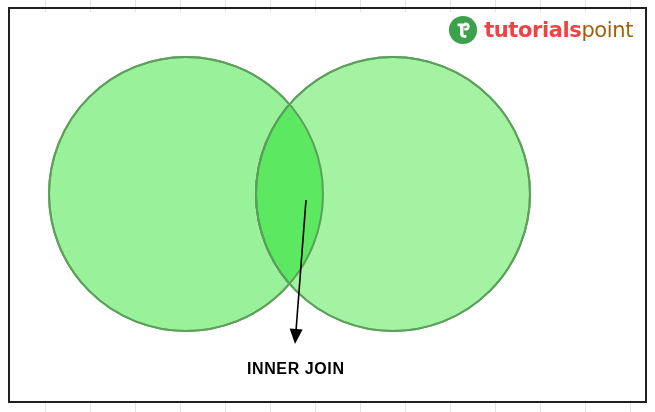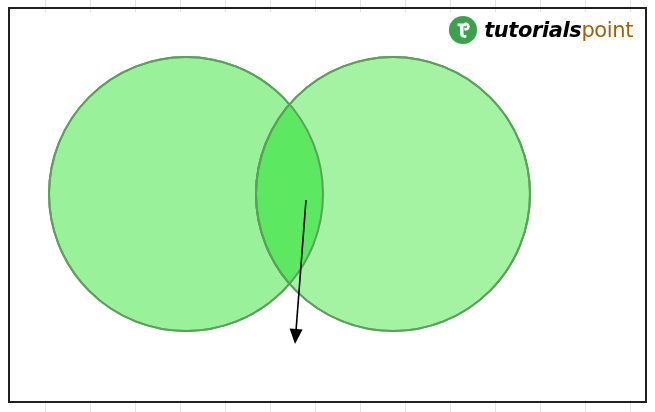--- a/index.html
+++ b/index.html
@@ -151,28 +151,29 @@
       <circle id="circle-inter" cx="393" cy="194" r="137" fill="#5ce860" stroke="#4f9a50" stroke-width="2"></circle>
     </g>
 
     <circle cx="186" cy="194" r="137" fill="none" stroke="#5ca05c" stroke-width="2"></circle>
     <circle cx="393" cy="194" r="137" fill="none" stroke="#5ca05c" stroke-width="2"></circle>
 
     <line id="arrow-line" x1="306" y1="200" x2="295.99017080454814" y2="331.03776401318737" stroke="#000000" stroke-width="1.6"></line>
     <polygon id="arrow-head" points="289.66138678107234,328.54848845909595 302.62362276788497,329.5386592636441 295,344" fill="#000000"></polygon>
   </svg>
 
+  <div class="caption" style="color: rgb(0, 0, 0);">INNER JOIN</div>
 
   <div class="logo">
     <svg class="logo-mark" viewBox="0 0 32 32">
       <circle cx="16" cy="16" r="15" fill="#3ba14a"></circle>
       <path d="M10.2 9.0 h9.4 v2.9 h-3.1 v8.0 c0 1.0 0.5 1.5 1.4 1.5 h1.7 v2.8 h-2.6
                c-2.7 0 -4.1 -1.4 -4.1 -4.1 v-8.2 h-2.7 z" fill="#ffffff"></path>
       <path d="M19.0 8.0 c2.4 0 4.2 1.8 4.2 4.3 c0 2.5 -1.8 4.3 -4.2 4.3 c-0.6 0 -1.1 -0.1 -1.6 -0.3
                v-2.9 c0.4 0.3 0.9 0.5 1.4 0.5 c0.9 0 1.5 -0.7 1.5 -1.6 c0 -0.9 -0.6 -1.6 -1.5 -1.6
                c-0.5 0 -1.0 0.2 -1.4 0.5 v-2.9 c0.5 -0.2 1.0 -0.3 1.6 -0.3 z" fill="#ffffff"></path>
     </svg>
     <div class="logo-text">
-      <span class="t1" style="color: #000000; font-style: italic;">tutorials</span><span class="t2" style="color: #a16207;">point</span>
+      <span class="t1" style="color: #ef4444;">tutorials</span><span class="t2" style="color: #a16207;">point</span>
     </div>
   </div>
 
 </div>
 
 </body></html>

